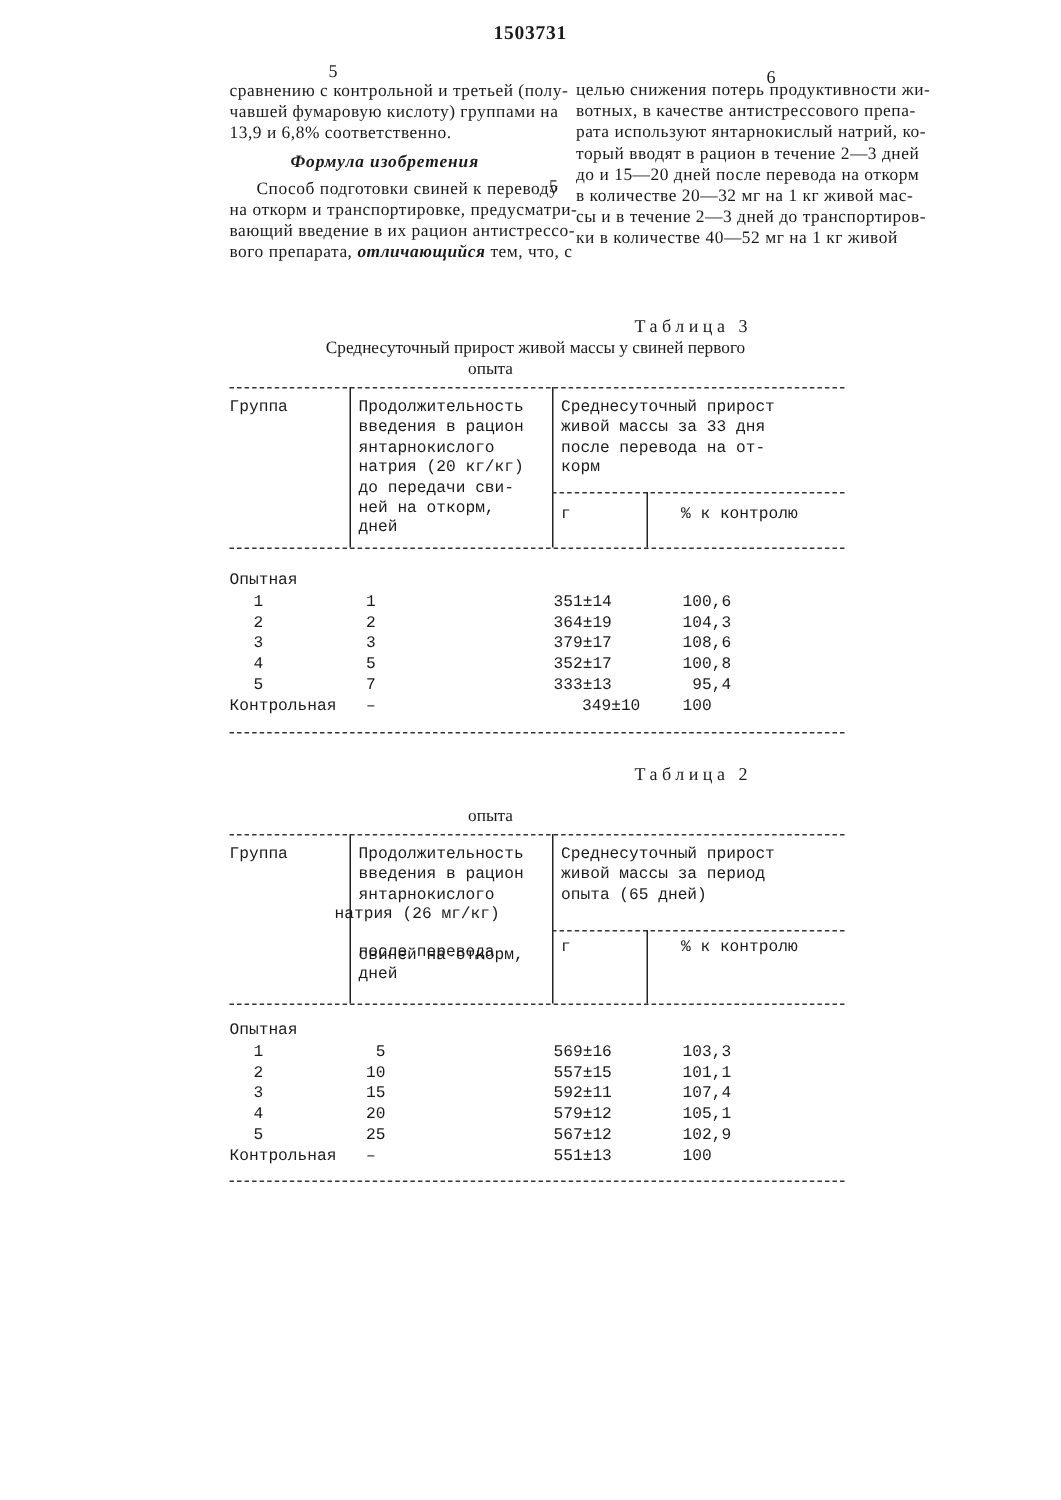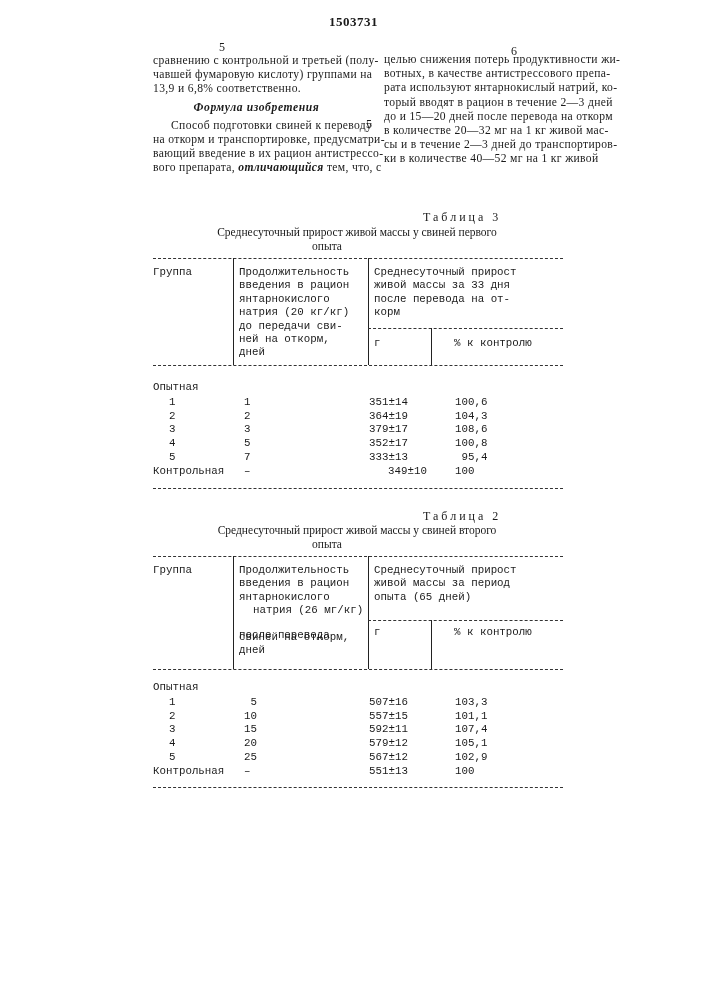--- a/index.html
+++ b/index.html
@@ -117,46 +117,45 @@
     <div style="position: absolute; left: 0px; top: 464.5px; width: 707px; height: 13px;">
       <div class="cell" style="left: 153px; top: 0px;">Контрольная</div>
       <div class="cell" style="left: 244px; top: 0px;">–</div>
       <div class="cell" style="left: 388px; top: 0px;">349±10</div>
       <div class="cell" style="left: 455px; top: 0px;">100</div>
     </div>
     <div class="dash" style="left: 153px; top: 488px; width: 410px;"></div>
   </div>
 <div id="table-2" class="abs mono tbl" style="left:0;top:0;width:707px;height:1000px;">
     <div class="cell serif table-label" style="left: 423px; top: 510px;">Таблица 2</div>
-    <div class="cell serif table-title" style="left: 172px; top: 523px; width: 370px;">Среднесуточный прирост живой массы у свиней второго</div>
     <div class="cell serif table-title" style="left: 172px; top: 537px; width: 310px;">опыта</div>
     <div class="dash" style="left: 153px; top: 556px; width: 410px;"></div>
     <div class="vline" style="left: 233px; top: 556px; height: 113px;"></div>
     <div class="vline" style="left: 368px; top: 556px; height: 113px;"></div>
     <div class="dash" style="left: 368px; top: 620px; width: 195px;"></div>
     <div class="vline" style="left: 431px; top: 620px; height: 49px;"></div>
     <div class="dash" style="left: 153px; top: 669px; width: 410px;"></div>
     <div class="cell" style="left: 153px; top: 564px;">Группа</div>
     <div class="cell" style="left: 239px; top: 564px;">Продолжительность</div>
     <div class="cell" style="left: 239px; top: 577.4px;">введения в рацион</div>
     <div class="cell" style="left: 239px; top: 590.8px;">янтарнокислого</div>
-    <div class="cell" style="left: 253px; top: 604.2px;">натрия (26 мг/кг)</div>
+    <div class="cell" style="left: 223px; top: 604.2px;">натрия (26 мг/кг)</div>
     <div class="cell" style="left: 239px; top: 629px;">после перевода</div>
     <div class="cell" style="left: 239px; top: 631px;">свиней на откорм,</div>
     <div class="cell" style="left: 239px; top: 644.4px;">дней</div>
     <div class="cell" style="left: 374px; top: 564px;">Среднесуточный прирост</div>
     <div class="cell" style="left: 374px; top: 577.4px;">живой массы за период</div>
     <div class="cell" style="left: 374px; top: 590.8px;">опыта (65 дней)</div>
     <div class="cell" style="left: 374px; top: 626px;">г</div>
     <div class="cell" style="left: 454px; top: 626px;">% к контролю</div>
     <div class="cell" style="left: 153px; top: 681px;">Опытная</div>
     <div style="position: absolute; left: 0px; top: 696px; width: 707px; height: 13px;">
       <div class="cell" style="left: 169px; top: 0px;">1</div>
       <div class="cell" style="left: 244px; top: 0px;"> 5</div>
-      <div class="cell" style="left: 369px; top: 0px;">507±16</div>
+      <div class="cell" style="left: 369px; top: 0px;">569±16</div>
       <div class="cell" style="left: 455px; top: 0px;">103,3</div>
     </div>
     <div style="position: absolute; left: 0px; top: 709.7px; width: 707px; height: 13px;">
       <div class="cell" style="left: 169px; top: 0px;">2</div>
       <div class="cell" style="left: 244px; top: 0px;">10</div>
       <div class="cell" style="left: 369px; top: 0px;">557±15</div>
       <div class="cell" style="left: 455px; top: 0px;">101,1</div>
     </div>
     <div style="position: absolute; left: 0px; top: 723.4px; width: 707px; height: 13px;">
       <div class="cell" style="left: 169px; top: 0px;">3</div>

